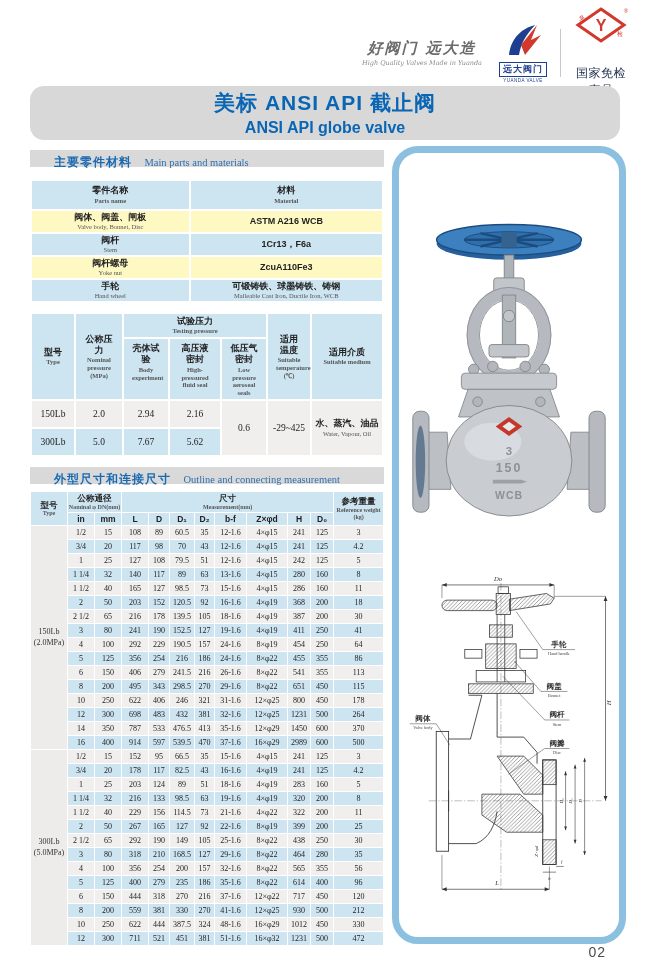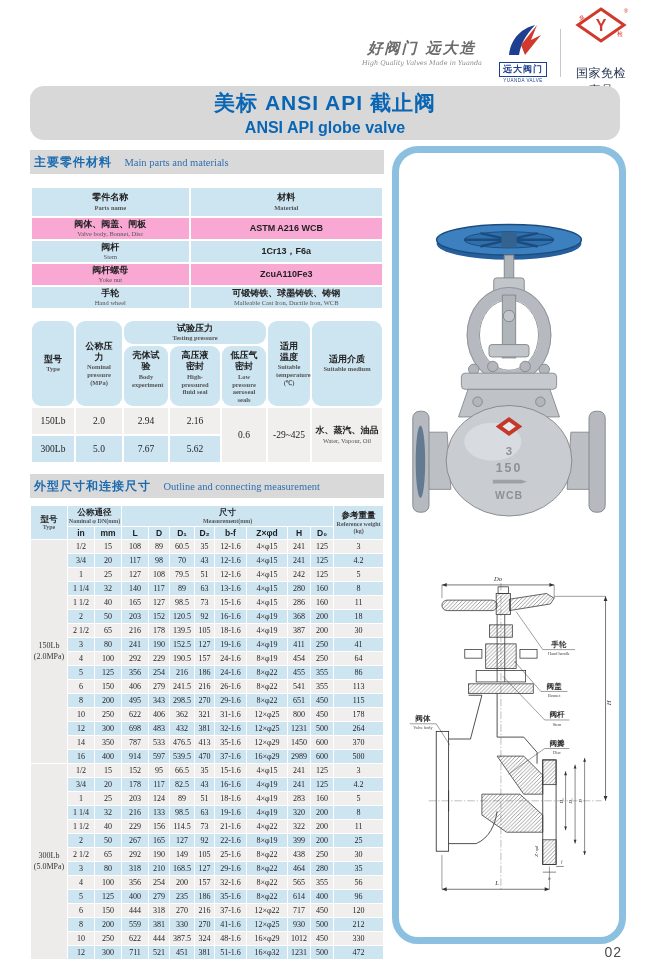--- a/index.html
+++ b/index.html
@@ -20,57 +20,57 @@
   .badge-label{font-size:12px;font-weight:normal;color:#23324f;letter-spacing:.5px;margin-top:17px;}
   
   .titlebar{
     position:absolute;left:30px;top:86px;width:590px;height:54px;background:#d8d8d8;
     border-radius:14px;display:flex;flex-direction:column;justify-content:center;text-align:center;
   }
   .title-cn{font-size:21px;font-weight:bold;color:#0a66b4;letter-spacing:1px;}
   .title-en{font-size:16px;font-weight:bold;color:#0a66b4;margin-top:2px;}
   
   .left-col{position:absolute;left:30px;top:148px;width:354px;}
-  .sec-bar{background:#d9d9d9;height:24px;line-height:21px;padding-left:4px;margin-top:2px;white-space:nowrap;}
+  .sec-bar{background:#d9d9d9;height:17px;line-height:21px;padding-left:24px;margin-top:2px;white-space:nowrap;}
   .sec-cn{color:#1a6ab0;font-weight:bold;font-size:12px;letter-spacing:1px;}
   .sec-en{color:#2f6fb0;font-family:"Liberation Serif", serif;font-size:10.5px;margin-left:8px;}
   table{border-collapse:separate;border-spacing:2px;width:354px;}
   th,td{text-align:center;vertical-align:middle;padding:1px 1px;}
   .blue-cell{background:#cde4f1;}
   .gray-cell{background:#f0efed;}
-  .r-gray td{background:#f9a8d4;}
+  .r-gray td{background:#fef9c3;}
   .r-blue td{background:#cde4f1;}
   .cn{font-size:9px;font-weight:bold;color:#222;line-height:1.25;}
   .en{font-size:6.5px;color:#555;font-family:"Liberation Serif", serif;line-height:1.2;}
   .val{font-family:"Liberation Serif", serif;font-size:9.5px;color:#222;}
   
   .materials-table{margin-top:12px;}
   .materials-table th{height:26px;margin-left:32px;}
   .materials-table td{height:19px;}
   
   .spec-table{margin-top:9px;table-layout:fixed;}
-  .spec-table th{padding:2px 8px;border-radius:9px;}
+  .spec-table th{padding:2px 8px;}
   .spec-table td{height:24px;}
   .spec-table .hdr2 th{height:40px;vertical-align:top;padding-top:4px;}
   
   .dims-table{margin-top:7px;table-layout:fixed;border-spacing:1px;}
   .dims-table th{padding:1px 0;}
   .dims-table td{height:13px;font-family:"Liberation Serif", serif;font-size:8px;padding:0;}
   .dims-table .cn{font-size:8.5px;}
   .dims-table .en{font-size:6px;}
   .type-cell{background:#edecea;font-size:8.5px;font-family:"Liberation Sans", sans-serif;color:#333;line-height:1.3;}
   
   .right-panel{
     position:absolute;left:392px;top:146px;width:234px;height:798px;background:#fff;
     border:7px solid #8cc0e0;border-radius:26px;box-sizing:border-box;text-align:center;
   }
   .photo-wrap{margin-top:48px;}
   .drawing-wrap{margin-top:6px;}
   
-  .pagenum{position:absolute;right:28px;top:944px;font-size:14px;color:#4a4a4a;letter-spacing:1px;}
+  .pagenum{position:absolute;right:44px;top:944px;font-size:14px;color:#4a4a4a;letter-spacing:1px;}
   
   .mark{font-family:"Liberation Sans", sans-serif;font-weight:bold;fill:#8d9196;}
   .dwg-cn{font-size:8px;font-weight:bold;fill:#333;font-family:"Liberation Sans", sans-serif;}
   .dwg-en{font-size:4.5px;fill:#444;font-family:"Liberation Serif", serif;}
   .dwg-dim{font-size:7px;fill:#333;font-family:"Liberation Serif", serif;font-style:italic;}
   .dwg-dim-sm{font-size:5px;fill:#333;font-family:"Liberation Serif", serif;font-style:italic;}
 </style>
 </head>
 <body>
 
@@ -448,21 +448,21 @@
           <td class="blue-cell">8×φ22</td>
           <td class="blue-cell">651</td>
           <td class="blue-cell">450</td>
           <td class="blue-cell">115</td>
         </tr>
         <tr>
           <td class="gray-cell">10</td>
           <td class="gray-cell">250</td>
           <td class="gray-cell">622</td>
           <td class="gray-cell">406</td>
-          <td class="gray-cell">362</td>
+          <td class="gray-cell">246</td>
           <td class="gray-cell">321</td>
           <td class="gray-cell">31-1.6</td>
           <td class="gray-cell">12×φ25</td>
           <td class="gray-cell">800</td>
           <td class="gray-cell">450</td>
           <td class="gray-cell">178</td>
         </tr>
         <tr>
           <td class="blue-cell">12</td>
           <td class="blue-cell">300</td>

